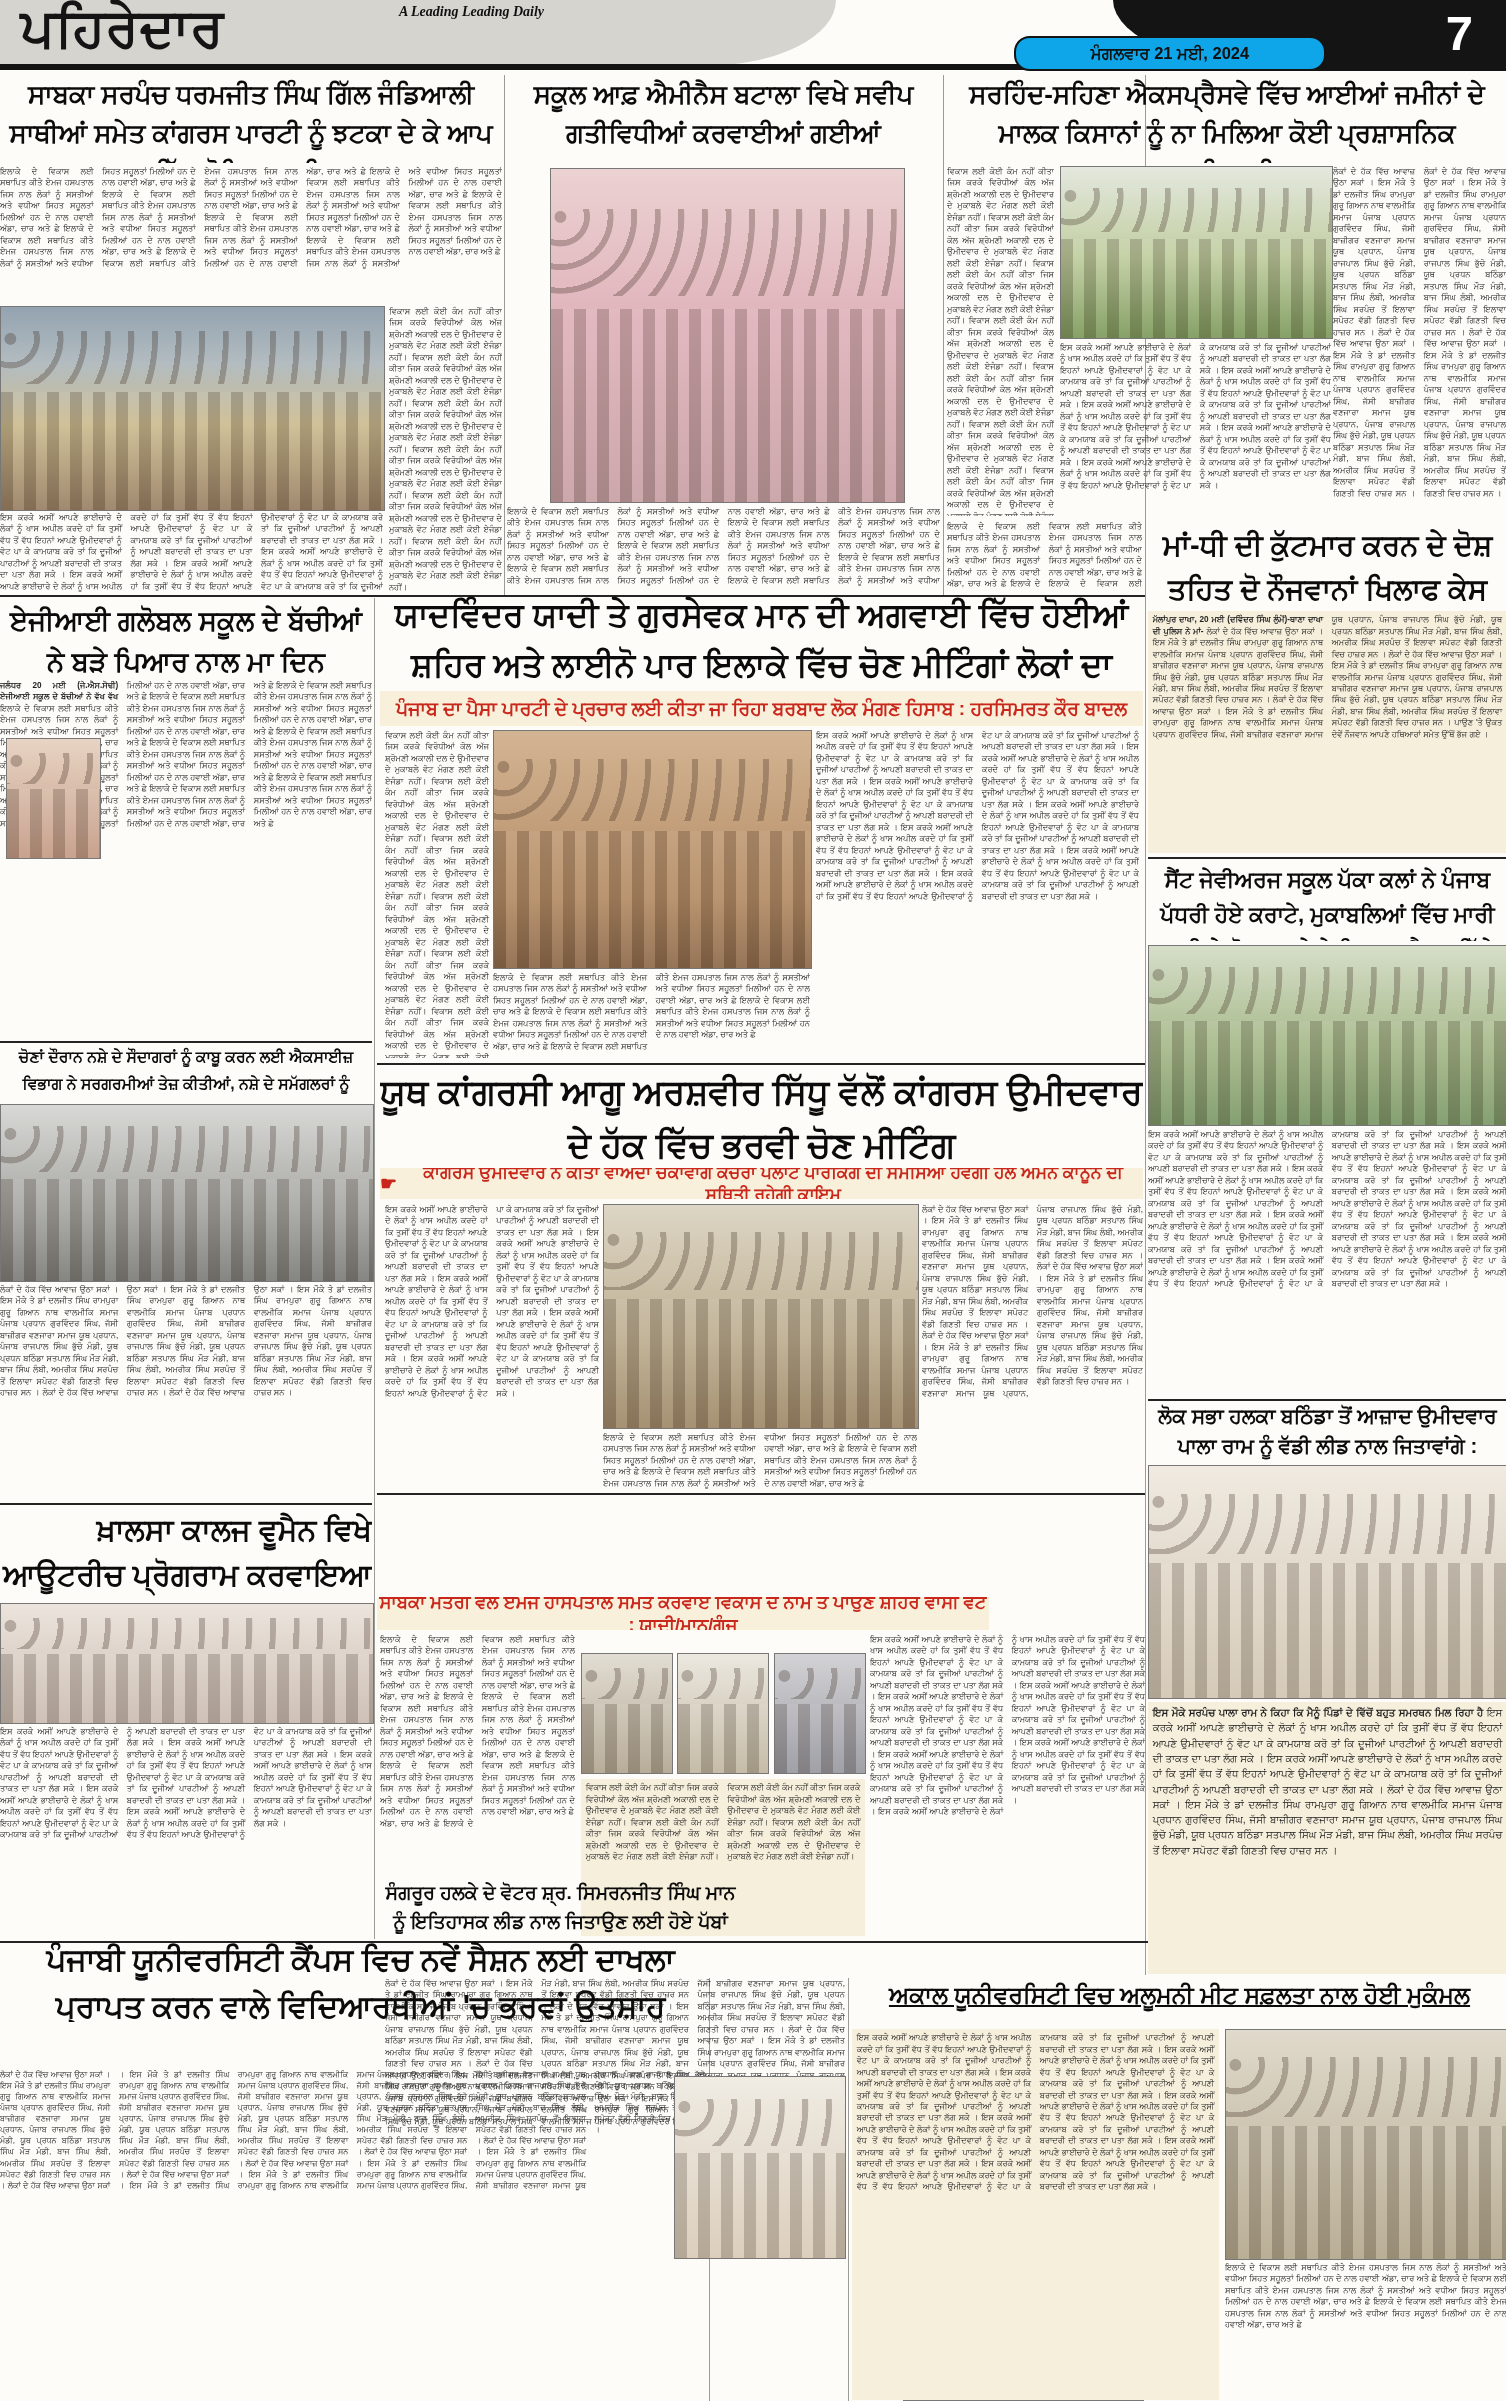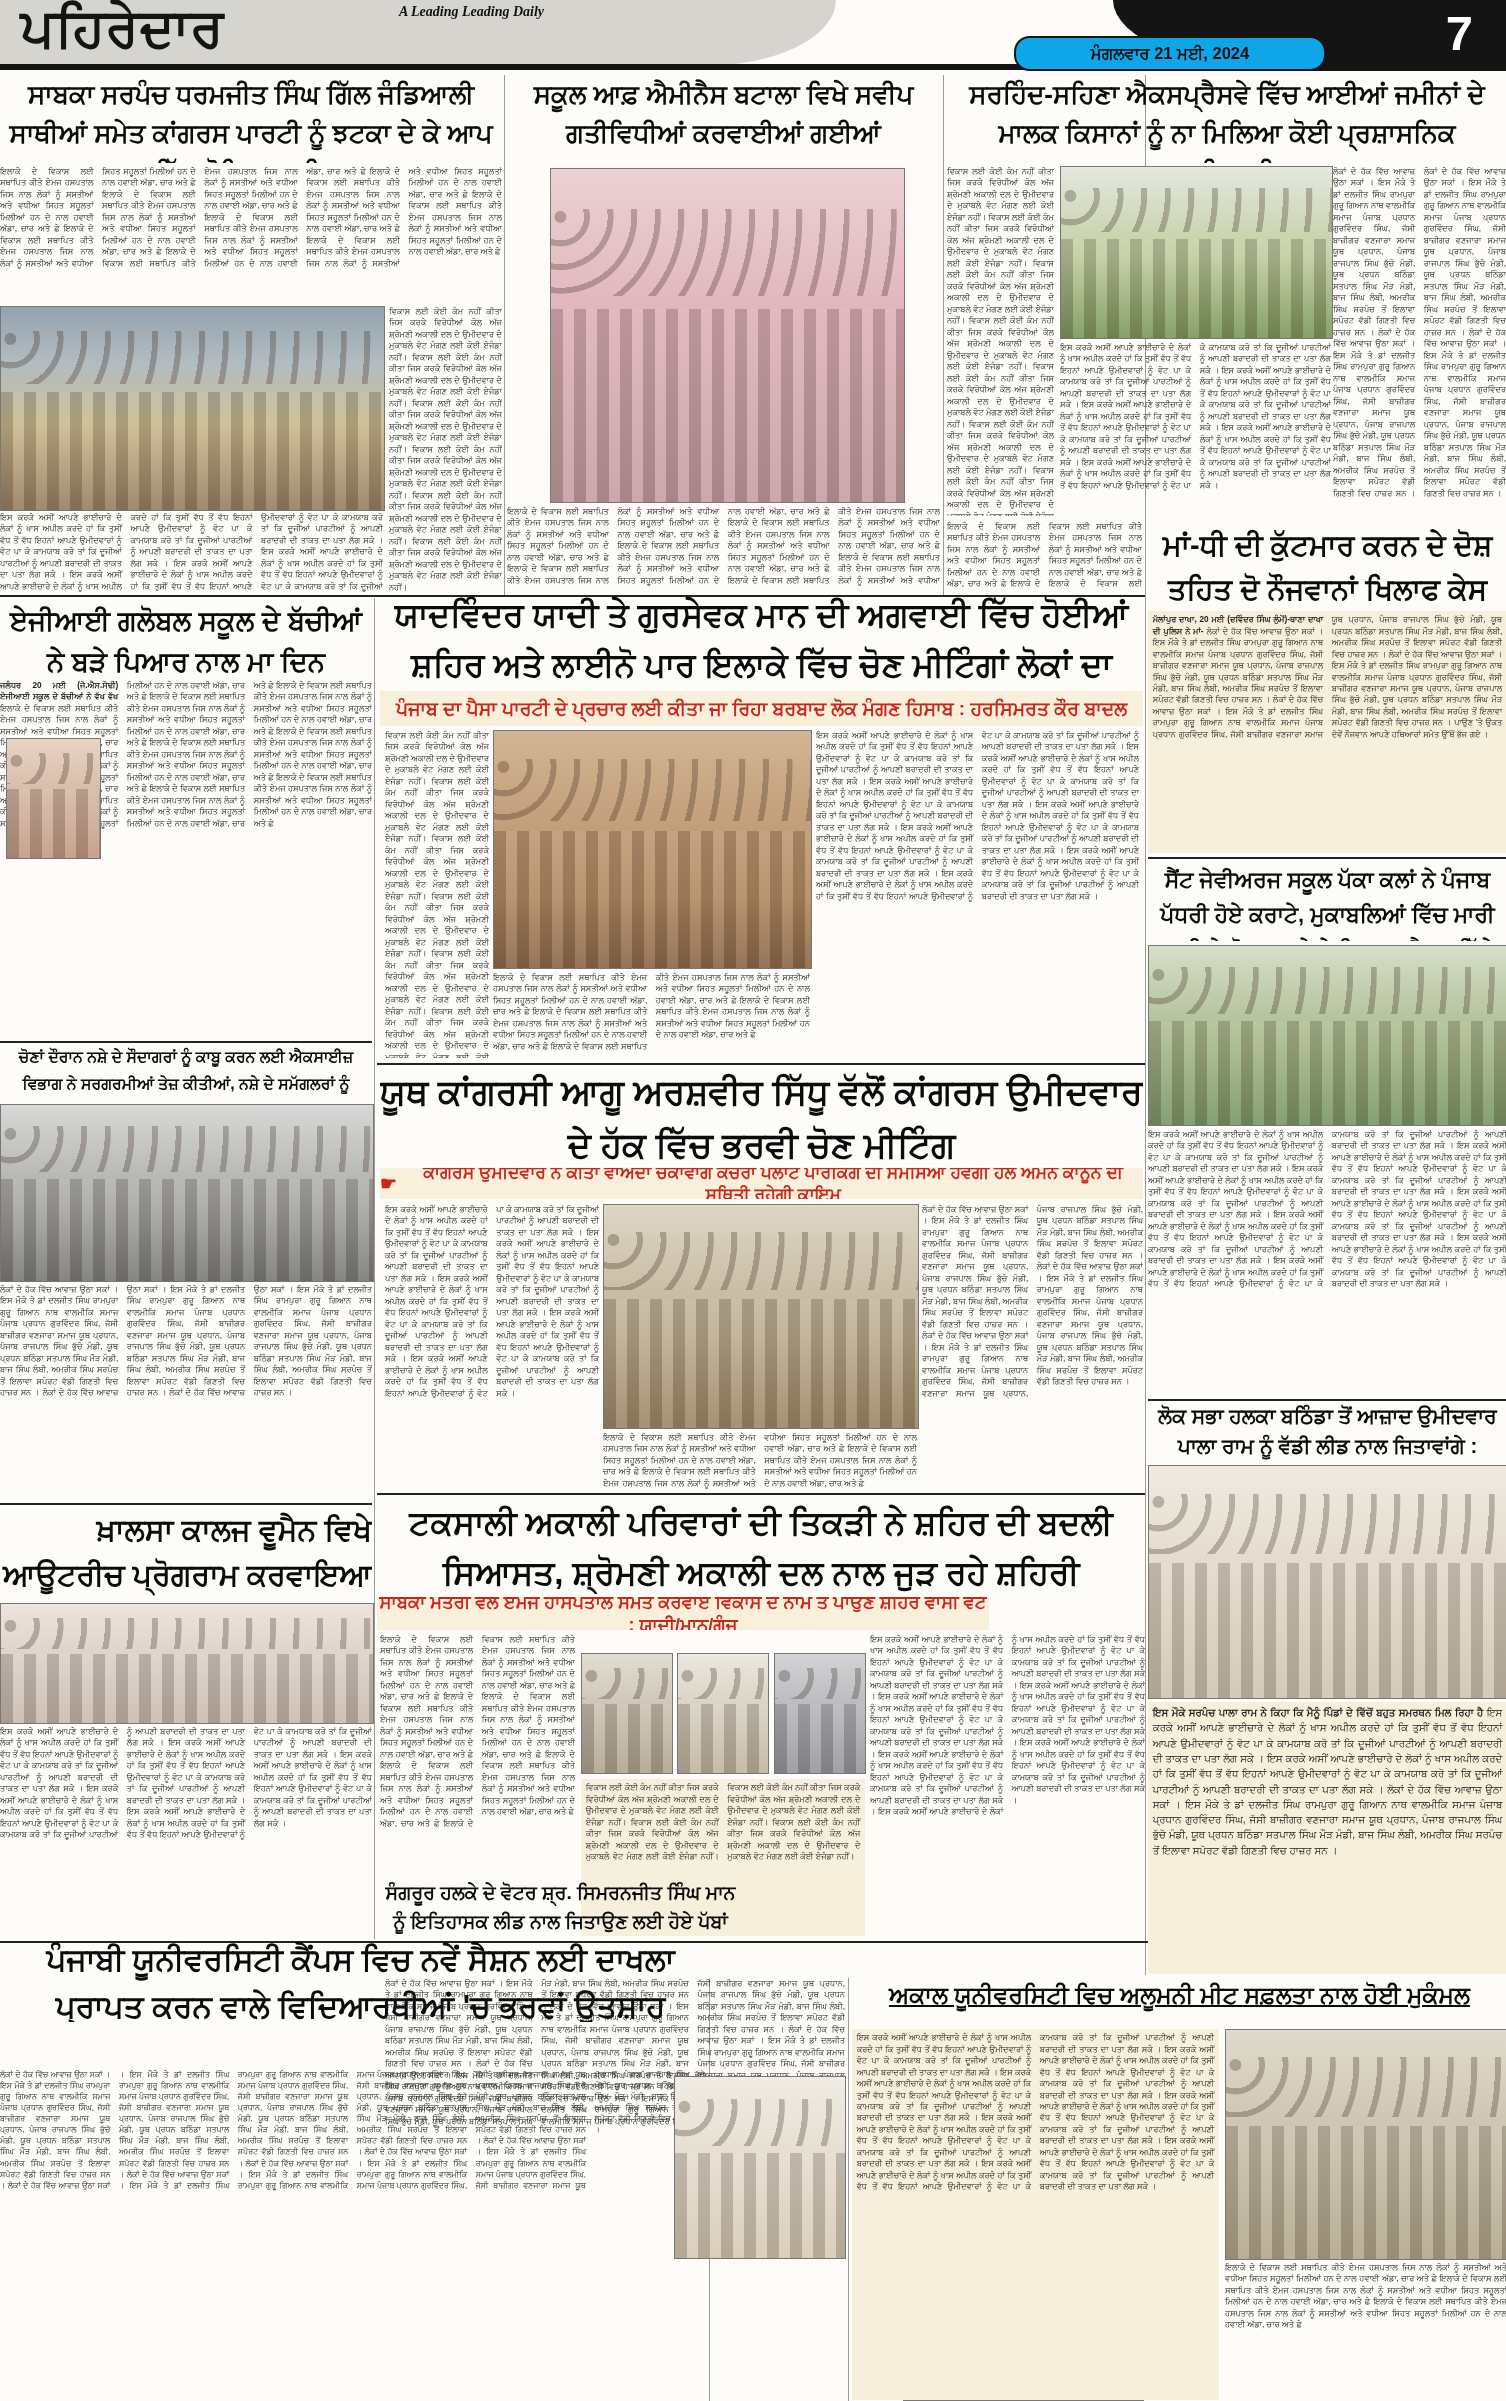--- a/index.html
+++ b/index.html
@@ -143,21 +143,20 @@
   </div>
   <div class="abs body cols2" style="left:385px;top:1204px;width:214px;height:289px;">ਇਸ ਕਰਕੇ ਅਸੀਂ ਆਪਣੇ ਭਾਈਚਾਰੇ ਦੇ ਲੋਕਾਂ ਨੂੰ ਖਾਸ ਅਪੀਲ ਕਰਦੇ ਹਾਂ ਕਿ ਤੁਸੀਂ ਵੱਧ ਤੋਂ ਵੱਧ ਇਹਨਾਂ ਆਪਣੇ ਉਮੀਦਵਾਰਾਂ ਨੂੰ ਵੋਟ ਪਾ ਕੇ ਕਾਮਯਾਬ ਕਰੋ ਤਾਂ ਕਿ ਦੂਜੀਆਂ ਪਾਰਟੀਆਂ ਨੂੰ ਆਪਣੀ ਬਰਾਦਰੀ ਦੀ ਤਾਕਤ ਦਾ ਪਤਾ ਲੱਗ ਸਕੇ । ਇਸ ਕਰਕੇ ਅਸੀਂ ਆਪਣੇ ਭਾਈਚਾਰੇ ਦੇ ਲੋਕਾਂ ਨੂੰ ਖਾਸ ਅਪੀਲ ਕਰਦੇ ਹਾਂ ਕਿ ਤੁਸੀਂ ਵੱਧ ਤੋਂ ਵੱਧ ਇਹਨਾਂ ਆਪਣੇ ਉਮੀਦਵਾਰਾਂ ਨੂੰ ਵੋਟ ਪਾ ਕੇ ਕਾਮਯਾਬ ਕਰੋ ਤਾਂ ਕਿ ਦੂਜੀਆਂ ਪਾਰਟੀਆਂ ਨੂੰ ਆਪਣੀ ਬਰਾਦਰੀ ਦੀ ਤਾਕਤ ਦਾ ਪਤਾ ਲੱਗ ਸਕੇ । ਇਸ ਕਰਕੇ ਅਸੀਂ ਆਪਣੇ ਭਾਈਚਾਰੇ ਦੇ ਲੋਕਾਂ ਨੂੰ ਖਾਸ ਅਪੀਲ ਕਰਦੇ ਹਾਂ ਕਿ ਤੁਸੀਂ ਵੱਧ ਤੋਂ ਵੱਧ ਇਹਨਾਂ ਆਪਣੇ ਉਮੀਦਵਾਰਾਂ ਨੂੰ ਵੋਟ ਪਾ ਕੇ ਕਾਮਯਾਬ ਕਰੋ ਤਾਂ ਕਿ ਦੂਜੀਆਂ ਪਾਰਟੀਆਂ ਨੂੰ ਆਪਣੀ ਬਰਾਦਰੀ ਦੀ ਤਾਕਤ ਦਾ ਪਤਾ ਲੱਗ ਸਕੇ । ਇਸ ਕਰਕੇ ਅਸੀਂ ਆਪਣੇ ਭਾਈਚਾਰੇ ਦੇ ਲੋਕਾਂ ਨੂੰ ਖਾਸ ਅਪੀਲ ਕਰਦੇ ਹਾਂ ਕਿ ਤੁਸੀਂ ਵੱਧ ਤੋਂ ਵੱਧ ਇਹਨਾਂ ਆਪਣੇ ਉਮੀਦਵਾਰਾਂ ਨੂੰ ਵੋਟ ਪਾ ਕੇ ਕਾਮਯਾਬ ਕਰੋ ਤਾਂ ਕਿ ਦੂਜੀਆਂ ਪਾਰਟੀਆਂ ਨੂੰ ਆਪਣੀ ਬਰਾਦਰੀ ਦੀ ਤਾਕਤ ਦਾ ਪਤਾ ਲੱਗ ਸਕੇ । ਇਸ ਕਰਕੇ ਅਸੀਂ ਆਪਣੇ ਭਾਈਚਾਰੇ ਦੇ ਲੋਕਾਂ ਨੂੰ ਖਾਸ ਅਪੀਲ ਕਰਦੇ ਹਾਂ ਕਿ ਤੁਸੀਂ ਵੱਧ ਤੋਂ ਵੱਧ ਇਹਨਾਂ ਆਪਣੇ ਉਮੀਦਵਾਰਾਂ ਨੂੰ ਵੋਟ ਪਾ ਕੇ ਕਾਮਯਾਬ ਕਰੋ ਤਾਂ ਕਿ ਦੂਜੀਆਂ ਪਾਰਟੀਆਂ ਨੂੰ ਆਪਣੀ ਬਰਾਦਰੀ ਦੀ ਤਾਕਤ ਦਾ ਪਤਾ ਲੱਗ ਸਕੇ । </div>
   <div class="photo ph-rally" style="left:603px;top:1204px;width:314px;height:223px;"></div>
   <div class="abs body cols2" style="left:603px;top:1432px;width:314px;height:61px;">ਇਲਾਕੇ ਦੇ ਵਿਕਾਸ ਲਈ ਸਥਾਪਿਤ ਕੀਤੇ ਏਮਜ ਹਸਪਤਾਲ ਜਿਸ ਨਾਲ ਲੋਕਾਂ ਨੂੰ ਸਸਤੀਆਂ ਅਤੇ ਵਧੀਆ ਸਿਹਤ ਸਹੂਲਤਾਂ ਮਿਲੀਆਂ ਹਨ ਦੇ ਨਾਲ ਹਵਾਈ ਅੱਡਾ, ਚਾਰ ਅਤੇ ਛੇ ਇਲਾਕੇ ਦੇ ਵਿਕਾਸ ਲਈ ਸਥਾਪਿਤ ਕੀਤੇ ਏਮਜ ਹਸਪਤਾਲ ਜਿਸ ਨਾਲ ਲੋਕਾਂ ਨੂੰ ਸਸਤੀਆਂ ਅਤੇ ਵਧੀਆ ਸਿਹਤ ਸਹੂਲਤਾਂ ਮਿਲੀਆਂ ਹਨ ਦੇ ਨਾਲ ਹਵਾਈ ਅੱਡਾ, ਚਾਰ ਅਤੇ ਛੇ ਇਲਾਕੇ ਦੇ ਵਿਕਾਸ ਲਈ ਸਥਾਪਿਤ ਕੀਤੇ ਏਮਜ ਹਸਪਤਾਲ ਜਿਸ ਨਾਲ ਲੋਕਾਂ ਨੂੰ ਸਸਤੀਆਂ ਅਤੇ ਵਧੀਆ ਸਿਹਤ ਸਹੂਲਤਾਂ ਮਿਲੀਆਂ ਹਨ ਦੇ ਨਾਲ ਹਵਾਈ ਅੱਡਾ, ਚਾਰ ਅਤੇ ਛੇ </div>
   <div class="abs body cols2" style="left:922px;top:1204px;width:221px;height:289px;">ਲੋਕਾਂ ਦੇ ਹੱਕ ਵਿੱਚ ਆਵਾਜ਼ ਉਠਾ ਸਕਾਂ । ਇਸ ਮੌਕੇ ਤੇ ਡਾਂ ਦਲਜੀਤ ਸਿੰਘ ਰਾਮਪੁਰਾ ਗੁਰੂ ਗਿਆਨ ਨਾਥ ਵਾਲਮੀਕਿ ਸਮਾਜ ਪੰਜਾਬ ਪ੍ਰਧਾਨ ਗੁਰਵਿੰਦਰ ਸਿੰਘ, ਜੱਸੀ ਬਾਜ਼ੀਗਰ ਵਣਜਾਰਾ ਸਮਾਜ ਯੂਥ ਪ੍ਰਧਾਨ, ਪੰਜਾਬ ਰਾਜਪਾਲ ਸਿੰਘ ਭੁੱਚੋ ਮੰਡੀ, ਯੂਥ ਪ੍ਰਧਨ ਬਠਿੰਡਾ ਸਤਪਾਲ ਸਿੰਘ ਮੌੜ ਮੰਡੀ, ਬਾਜ ਸਿੰਘ ਲੰਬੀ, ਅਮਰੀਕ ਸਿੰਘ ਸਰਪੰਚ ਤੋਂ ਇਲਾਵਾ ਸਪੋਰਟ ਵੱਡੀ ਗਿਣਤੀ ਵਿਚ ਹਾਜ਼ਰ ਸਨ । ਲੋਕਾਂ ਦੇ ਹੱਕ ਵਿੱਚ ਆਵਾਜ਼ ਉਠਾ ਸਕਾਂ । ਇਸ ਮੌਕੇ ਤੇ ਡਾਂ ਦਲਜੀਤ ਸਿੰਘ ਰਾਮਪੁਰਾ ਗੁਰੂ ਗਿਆਨ ਨਾਥ ਵਾਲਮੀਕਿ ਸਮਾਜ ਪੰਜਾਬ ਪ੍ਰਧਾਨ ਗੁਰਵਿੰਦਰ ਸਿੰਘ, ਜੱਸੀ ਬਾਜ਼ੀਗਰ ਵਣਜਾਰਾ ਸਮਾਜ ਯੂਥ ਪ੍ਰਧਾਨ, ਪੰਜਾਬ ਰਾਜਪਾਲ ਸਿੰਘ ਭੁੱਚੋ ਮੰਡੀ, ਯੂਥ ਪ੍ਰਧਨ ਬਠਿੰਡਾ ਸਤਪਾਲ ਸਿੰਘ ਮੌੜ ਮੰਡੀ, ਬਾਜ ਸਿੰਘ ਲੰਬੀ, ਅਮਰੀਕ ਸਿੰਘ ਸਰਪੰਚ ਤੋਂ ਇਲਾਵਾ ਸਪੋਰਟ ਵੱਡੀ ਗਿਣਤੀ ਵਿਚ ਹਾਜ਼ਰ ਸਨ । ਲੋਕਾਂ ਦੇ ਹੱਕ ਵਿੱਚ ਆਵਾਜ਼ ਉਠਾ ਸਕਾਂ । ਇਸ ਮੌਕੇ ਤੇ ਡਾਂ ਦਲਜੀਤ ਸਿੰਘ ਰਾਮਪੁਰਾ ਗੁਰੂ ਗਿਆਨ ਨਾਥ ਵਾਲਮੀਕਿ ਸਮਾਜ ਪੰਜਾਬ ਪ੍ਰਧਾਨ ਗੁਰਵਿੰਦਰ ਸਿੰਘ, ਜੱਸੀ ਬਾਜ਼ੀਗਰ ਵਣਜਾਰਾ ਸਮਾਜ ਯੂਥ ਪ੍ਰਧਾਨ, ਪੰਜਾਬ ਰਾਜਪਾਲ ਸਿੰਘ ਭੁੱਚੋ ਮੰਡੀ, ਯੂਥ ਪ੍ਰਧਨ ਬਠਿੰਡਾ ਸਤਪਾਲ ਸਿੰਘ ਮੌੜ ਮੰਡੀ, ਬਾਜ ਸਿੰਘ ਲੰਬੀ, ਅਮਰੀਕ ਸਿੰਘ ਸਰਪੰਚ ਤੋਂ ਇਲਾਵਾ ਸਪੋਰਟ ਵੱਡੀ ਗਿਣਤੀ ਵਿਚ ਹਾਜ਼ਰ ਸਨ । </div>
 
   <div class="abs hl" style="left:0;top:1044px;width:372px;height:55px;font-size:15.7px;line-height:1.7;">ਚੋਣਾਂ ਦੌਰਾਨ ਨਸ਼ੇ ਦੇ ਸੌਦਾਗਰਾਂ ਨੂੰ ਕਾਬੂ ਕਰਨ ਲਈ ਐਕਸਾਈਜ਼ ਵਿਭਾਗ ਨੇ ਸਰਗਰਮੀਆਂ ਤੇਜ਼ ਕੀਤੀਆਂ, ਨਸ਼ੇ ਦੇ ਸਮੱਗਲਰਾਂ ਨੂੰ ਬਖਸ਼ਿਆ ਨਹੀਂ ਜਾਵੇਗਾ : ਇੰਸਪੈਕਟਰ ਦਲਜੀਤ ਸਿੰਘ</div>
   <div class="photo ph-car" style="left:0;top:1104px;width:372px;height:176px;"></div>
   <div class="abs body cols3" style="left:0;top:1284px;width:372px;height:210px;">ਲੋਕਾਂ ਦੇ ਹੱਕ ਵਿੱਚ ਆਵਾਜ਼ ਉਠਾ ਸਕਾਂ । ਇਸ ਮੌਕੇ ਤੇ ਡਾਂ ਦਲਜੀਤ ਸਿੰਘ ਰਾਮਪੁਰਾ ਗੁਰੂ ਗਿਆਨ ਨਾਥ ਵਾਲਮੀਕਿ ਸਮਾਜ ਪੰਜਾਬ ਪ੍ਰਧਾਨ ਗੁਰਵਿੰਦਰ ਸਿੰਘ, ਜੱਸੀ ਬਾਜ਼ੀਗਰ ਵਣਜਾਰਾ ਸਮਾਜ ਯੂਥ ਪ੍ਰਧਾਨ, ਪੰਜਾਬ ਰਾਜਪਾਲ ਸਿੰਘ ਭੁੱਚੋ ਮੰਡੀ, ਯੂਥ ਪ੍ਰਧਨ ਬਠਿੰਡਾ ਸਤਪਾਲ ਸਿੰਘ ਮੌੜ ਮੰਡੀ, ਬਾਜ ਸਿੰਘ ਲੰਬੀ, ਅਮਰੀਕ ਸਿੰਘ ਸਰਪੰਚ ਤੋਂ ਇਲਾਵਾ ਸਪੋਰਟ ਵੱਡੀ ਗਿਣਤੀ ਵਿਚ ਹਾਜ਼ਰ ਸਨ । ਲੋਕਾਂ ਦੇ ਹੱਕ ਵਿੱਚ ਆਵਾਜ਼ ਉਠਾ ਸਕਾਂ । ਇਸ ਮੌਕੇ ਤੇ ਡਾਂ ਦਲਜੀਤ ਸਿੰਘ ਰਾਮਪੁਰਾ ਗੁਰੂ ਗਿਆਨ ਨਾਥ ਵਾਲਮੀਕਿ ਸਮਾਜ ਪੰਜਾਬ ਪ੍ਰਧਾਨ ਗੁਰਵਿੰਦਰ ਸਿੰਘ, ਜੱਸੀ ਬਾਜ਼ੀਗਰ ਵਣਜਾਰਾ ਸਮਾਜ ਯੂਥ ਪ੍ਰਧਾਨ, ਪੰਜਾਬ ਰਾਜਪਾਲ ਸਿੰਘ ਭੁੱਚੋ ਮੰਡੀ, ਯੂਥ ਪ੍ਰਧਨ ਬਠਿੰਡਾ ਸਤਪਾਲ ਸਿੰਘ ਮੌੜ ਮੰਡੀ, ਬਾਜ ਸਿੰਘ ਲੰਬੀ, ਅਮਰੀਕ ਸਿੰਘ ਸਰਪੰਚ ਤੋਂ ਇਲਾਵਾ ਸਪੋਰਟ ਵੱਡੀ ਗਿਣਤੀ ਵਿਚ ਹਾਜ਼ਰ ਸਨ । ਲੋਕਾਂ ਦੇ ਹੱਕ ਵਿੱਚ ਆਵਾਜ਼ ਉਠਾ ਸਕਾਂ । ਇਸ ਮੌਕੇ ਤੇ ਡਾਂ ਦਲਜੀਤ ਸਿੰਘ ਰਾਮਪੁਰਾ ਗੁਰੂ ਗਿਆਨ ਨਾਥ ਵਾਲਮੀਕਿ ਸਮਾਜ ਪੰਜਾਬ ਪ੍ਰਧਾਨ ਗੁਰਵਿੰਦਰ ਸਿੰਘ, ਜੱਸੀ ਬਾਜ਼ੀਗਰ ਵਣਜਾਰਾ ਸਮਾਜ ਯੂਥ ਪ੍ਰਧਾਨ, ਪੰਜਾਬ ਰਾਜਪਾਲ ਸਿੰਘ ਭੁੱਚੋ ਮੰਡੀ, ਯੂਥ ਪ੍ਰਧਨ ਬਠਿੰਡਾ ਸਤਪਾਲ ਸਿੰਘ ਮੌੜ ਮੰਡੀ, ਬਾਜ ਸਿੰਘ ਲੰਬੀ, ਅਮਰੀਕ ਸਿੰਘ ਸਰਪੰਚ ਤੋਂ ਇਲਾਵਾ ਸਪੋਰਟ ਵੱਡੀ ਗਿਣਤੀ ਵਿਚ ਹਾਜ਼ਰ ਸਨ । </div>
 
-  <div class="abs hl" style="left:377px;top:1498px;width:768px;height:96px;font-size:33px;">ਟਕਸਾਲੀ ਅਕਾਲੀ ਪਰਿਵਾਰਾਂ ਦੀ ਤਿਕੜੀ ਨੇ ਸ਼ਹਿਰ ਦੀ ਬਦਲੀ ਸਿਆਸਤ, ਸ਼੍ਰੋਮਣੀ ਅਕਾਲੀ ਦਲ ਨਾਲ ਜੁੜ ਰਹੇ ਸ਼ਹਿਰੀ</div>
   <div class="abs kicker" style="left:377px;top:1597px;width:612px;height:33px;font-size:18px;">ਸਾਬਕਾ ਮੰਤਰੀ ਵੱਲੋਂ ਏਮਜ ਹਾਸਪਤਾਲ ਸਮੇਤ ਕਰਵਾਏ ਵਿਕਾਸ ਦੇ ਨਾਮ ਤੇ ਪਾਉਣ ਸ਼ਹਿਰ ਵਾਸੀ ਵੋਟ : ਯਾਦੀ/ਮਾਨ/ਗੰਜੂ</div>
   <div class="abs body cols2" style="left:380px;top:1634px;width:195px;height:301px;">ਇਲਾਕੇ ਦੇ ਵਿਕਾਸ ਲਈ ਸਥਾਪਿਤ ਕੀਤੇ ਏਮਜ ਹਸਪਤਾਲ ਜਿਸ ਨਾਲ ਲੋਕਾਂ ਨੂੰ ਸਸਤੀਆਂ ਅਤੇ ਵਧੀਆ ਸਿਹਤ ਸਹੂਲਤਾਂ ਮਿਲੀਆਂ ਹਨ ਦੇ ਨਾਲ ਹਵਾਈ ਅੱਡਾ, ਚਾਰ ਅਤੇ ਛੇ ਇਲਾਕੇ ਦੇ ਵਿਕਾਸ ਲਈ ਸਥਾਪਿਤ ਕੀਤੇ ਏਮਜ ਹਸਪਤਾਲ ਜਿਸ ਨਾਲ ਲੋਕਾਂ ਨੂੰ ਸਸਤੀਆਂ ਅਤੇ ਵਧੀਆ ਸਿਹਤ ਸਹੂਲਤਾਂ ਮਿਲੀਆਂ ਹਨ ਦੇ ਨਾਲ ਹਵਾਈ ਅੱਡਾ, ਚਾਰ ਅਤੇ ਛੇ ਇਲਾਕੇ ਦੇ ਵਿਕਾਸ ਲਈ ਸਥਾਪਿਤ ਕੀਤੇ ਏਮਜ ਹਸਪਤਾਲ ਜਿਸ ਨਾਲ ਲੋਕਾਂ ਨੂੰ ਸਸਤੀਆਂ ਅਤੇ ਵਧੀਆ ਸਿਹਤ ਸਹੂਲਤਾਂ ਮਿਲੀਆਂ ਹਨ ਦੇ ਨਾਲ ਹਵਾਈ ਅੱਡਾ, ਚਾਰ ਅਤੇ ਛੇ ਇਲਾਕੇ ਦੇ ਵਿਕਾਸ ਲਈ ਸਥਾਪਿਤ ਕੀਤੇ ਏਮਜ ਹਸਪਤਾਲ ਜਿਸ ਨਾਲ ਲੋਕਾਂ ਨੂੰ ਸਸਤੀਆਂ ਅਤੇ ਵਧੀਆ ਸਿਹਤ ਸਹੂਲਤਾਂ ਮਿਲੀਆਂ ਹਨ ਦੇ ਨਾਲ ਹਵਾਈ ਅੱਡਾ, ਚਾਰ ਅਤੇ ਛੇ ਇਲਾਕੇ ਦੇ ਵਿਕਾਸ ਲਈ ਸਥਾਪਿਤ ਕੀਤੇ ਏਮਜ ਹਸਪਤਾਲ ਜਿਸ ਨਾਲ ਲੋਕਾਂ ਨੂੰ ਸਸਤੀਆਂ ਅਤੇ ਵਧੀਆ ਸਿਹਤ ਸਹੂਲਤਾਂ ਮਿਲੀਆਂ ਹਨ ਦੇ ਨਾਲ ਹਵਾਈ ਅੱਡਾ, ਚਾਰ ਅਤੇ ਛੇ ਇਲਾਕੇ ਦੇ ਵਿਕਾਸ ਲਈ ਸਥਾਪਿਤ ਕੀਤੇ ਏਮਜ ਹਸਪਤਾਲ ਜਿਸ ਨਾਲ ਲੋਕਾਂ ਨੂੰ ਸਸਤੀਆਂ ਅਤੇ ਵਧੀਆ ਸਿਹਤ ਸਹੂਲਤਾਂ ਮਿਲੀਆਂ ਹਨ ਦੇ ਨਾਲ ਹਵਾਈ ਅੱਡਾ, ਚਾਰ ਅਤੇ ਛੇ </div>
   <div class="photo ph-port1" style="left:581px;top:1653px;width:90px;height:119px;"></div>
   <div class="photo ph-port2" style="left:677px;top:1653px;width:90px;height:119px;"></div>
   <div class="photo ph-port3" style="left:774px;top:1653px;width:90px;height:119px;"></div>
   <div class="abs body cols2 cream" style="left:581px;top:1779px;width:284px;height:157px;">ਵਿਕਾਸ ਲਈ ਕੋਈ ਕੰਮ ਨਹੀਂ ਕੀਤਾ ਜਿਸ ਕਰਕੇ ਵਿਰੋਧੀਆਂ ਕੋਲ ਅੱਜ ਸ਼੍ਰੋਮਣੀ ਅਕਾਲੀ ਦਲ ਦੇ ਉਮੀਦਵਾਰ ਦੇ ਮੁਕਾਬਲੇ ਵੋਟ ਮੰਗਣ ਲਈ ਕੋਈ ਏਜੰਡਾ ਨਹੀਂ। ਵਿਕਾਸ ਲਈ ਕੋਈ ਕੰਮ ਨਹੀਂ ਕੀਤਾ ਜਿਸ ਕਰਕੇ ਵਿਰੋਧੀਆਂ ਕੋਲ ਅੱਜ ਸ਼੍ਰੋਮਣੀ ਅਕਾਲੀ ਦਲ ਦੇ ਉਮੀਦਵਾਰ ਦੇ ਮੁਕਾਬਲੇ ਵੋਟ ਮੰਗਣ ਲਈ ਕੋਈ ਏਜੰਡਾ ਨਹੀਂ। ਵਿਕਾਸ ਲਈ ਕੋਈ ਕੰਮ ਨਹੀਂ ਕੀਤਾ ਜਿਸ ਕਰਕੇ ਵਿਰੋਧੀਆਂ ਕੋਲ ਅੱਜ ਸ਼੍ਰੋਮਣੀ ਅਕਾਲੀ ਦਲ ਦੇ ਉਮੀਦਵਾਰ ਦੇ ਮੁਕਾਬਲੇ ਵੋਟ ਮੰਗਣ ਲਈ ਕੋਈ ਏਜੰਡਾ ਨਹੀਂ। ਵਿਕਾਸ ਲਈ ਕੋਈ ਕੰਮ ਨਹੀਂ ਕੀਤਾ ਜਿਸ ਕਰਕੇ ਵਿਰੋਧੀਆਂ ਕੋਲ ਅੱਜ ਸ਼੍ਰੋਮਣੀ ਅਕਾਲੀ ਦਲ ਦੇ ਉਮੀਦਵਾਰ ਦੇ ਮੁਕਾਬਲੇ ਵੋਟ ਮੰਗਣ ਲਈ ਕੋਈ ਏਜੰਡਾ ਨਹੀਂ। </div>
   <div class="abs body cols2" style="left:870px;top:1634px;width:275px;height:301px;">ਇਸ ਕਰਕੇ ਅਸੀਂ ਆਪਣੇ ਭਾਈਚਾਰੇ ਦੇ ਲੋਕਾਂ ਨੂੰ ਖਾਸ ਅਪੀਲ ਕਰਦੇ ਹਾਂ ਕਿ ਤੁਸੀਂ ਵੱਧ ਤੋਂ ਵੱਧ ਇਹਨਾਂ ਆਪਣੇ ਉਮੀਦਵਾਰਾਂ ਨੂੰ ਵੋਟ ਪਾ ਕੇ ਕਾਮਯਾਬ ਕਰੋ ਤਾਂ ਕਿ ਦੂਜੀਆਂ ਪਾਰਟੀਆਂ ਨੂੰ ਆਪਣੀ ਬਰਾਦਰੀ ਦੀ ਤਾਕਤ ਦਾ ਪਤਾ ਲੱਗ ਸਕੇ । ਇਸ ਕਰਕੇ ਅਸੀਂ ਆਪਣੇ ਭਾਈਚਾਰੇ ਦੇ ਲੋਕਾਂ ਨੂੰ ਖਾਸ ਅਪੀਲ ਕਰਦੇ ਹਾਂ ਕਿ ਤੁਸੀਂ ਵੱਧ ਤੋਂ ਵੱਧ ਇਹਨਾਂ ਆਪਣੇ ਉਮੀਦਵਾਰਾਂ ਨੂੰ ਵੋਟ ਪਾ ਕੇ ਕਾਮਯਾਬ ਕਰੋ ਤਾਂ ਕਿ ਦੂਜੀਆਂ ਪਾਰਟੀਆਂ ਨੂੰ ਆਪਣੀ ਬਰਾਦਰੀ ਦੀ ਤਾਕਤ ਦਾ ਪਤਾ ਲੱਗ ਸਕੇ । ਇਸ ਕਰਕੇ ਅਸੀਂ ਆਪਣੇ ਭਾਈਚਾਰੇ ਦੇ ਲੋਕਾਂ ਨੂੰ ਖਾਸ ਅਪੀਲ ਕਰਦੇ ਹਾਂ ਕਿ ਤੁਸੀਂ ਵੱਧ ਤੋਂ ਵੱਧ ਇਹਨਾਂ ਆਪਣੇ ਉਮੀਦਵਾਰਾਂ ਨੂੰ ਵੋਟ ਪਾ ਕੇ ਕਾਮਯਾਬ ਕਰੋ ਤਾਂ ਕਿ ਦੂਜੀਆਂ ਪਾਰਟੀਆਂ ਨੂੰ ਆਪਣੀ ਬਰਾਦਰੀ ਦੀ ਤਾਕਤ ਦਾ ਪਤਾ ਲੱਗ ਸਕੇ । ਇਸ ਕਰਕੇ ਅਸੀਂ ਆਪਣੇ ਭਾਈਚਾਰੇ ਦੇ ਲੋਕਾਂ ਨੂੰ ਖਾਸ ਅਪੀਲ ਕਰਦੇ ਹਾਂ ਕਿ ਤੁਸੀਂ ਵੱਧ ਤੋਂ ਵੱਧ ਇਹਨਾਂ ਆਪਣੇ ਉਮੀਦਵਾਰਾਂ ਨੂੰ ਵੋਟ ਪਾ ਕੇ ਕਾਮਯਾਬ ਕਰੋ ਤਾਂ ਕਿ ਦੂਜੀਆਂ ਪਾਰਟੀਆਂ ਨੂੰ ਆਪਣੀ ਬਰਾਦਰੀ ਦੀ ਤਾਕਤ ਦਾ ਪਤਾ ਲੱਗ ਸਕੇ । ਇਸ ਕਰਕੇ ਅਸੀਂ ਆਪਣੇ ਭਾਈਚਾਰੇ ਦੇ ਲੋਕਾਂ ਨੂੰ ਖਾਸ ਅਪੀਲ ਕਰਦੇ ਹਾਂ ਕਿ ਤੁਸੀਂ ਵੱਧ ਤੋਂ ਵੱਧ ਇਹਨਾਂ ਆਪਣੇ ਉਮੀਦਵਾਰਾਂ ਨੂੰ ਵੋਟ ਪਾ ਕੇ ਕਾਮਯਾਬ ਕਰੋ ਤਾਂ ਕਿ ਦੂਜੀਆਂ ਪਾਰਟੀਆਂ ਨੂੰ ਆਪਣੀ ਬਰਾਦਰੀ ਦੀ ਤਾਕਤ ਦਾ ਪਤਾ ਲੱਗ ਸਕੇ । ਇਸ ਕਰਕੇ ਅਸੀਂ ਆਪਣੇ ਭਾਈਚਾਰੇ ਦੇ ਲੋਕਾਂ ਨੂੰ ਖਾਸ ਅਪੀਲ ਕਰਦੇ ਹਾਂ ਕਿ ਤੁਸੀਂ ਵੱਧ ਤੋਂ ਵੱਧ ਇਹਨਾਂ ਆਪਣੇ ਉਮੀਦਵਾਰਾਂ ਨੂੰ ਵੋਟ ਪਾ ਕੇ ਕਾਮਯਾਬ ਕਰੋ ਤਾਂ ਕਿ ਦੂਜੀਆਂ ਪਾਰਟੀਆਂ ਨੂੰ ਆਪਣੀ ਬਰਾਦਰੀ ਦੀ ਤਾਕਤ ਦਾ ਪਤਾ ਲੱਗ ਸਕੇ । </div>
 
   <div class="abs hl" style="left:0;top:1507px;width:372px;height:91px;font-size:30px;text-align:right;">ਖ਼ਾਲਸਾ ਕਾਲਜ ਵੂਮੈਨ ਵਿਖੇ ਆਊਟਰੀਚ ਪ੍ਰੋਗਰਾਮ ਕਰਵਾਇਆ</div>
   <div class="photo ph-banner" style="left:0;top:1603px;width:372px;height:119px;"></div>

